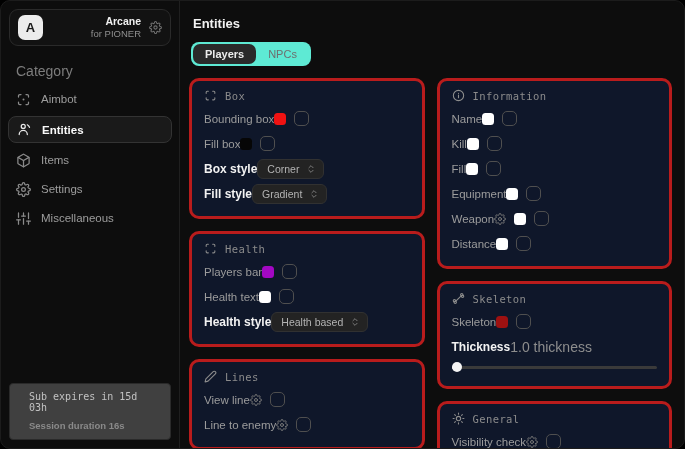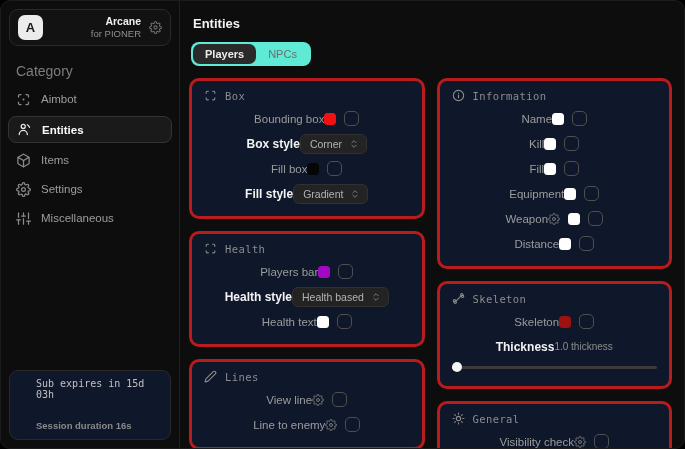--- a/index.html
+++ b/index.html
@@ -31,51 +31,51 @@
     padding-left:15px; margin:0 0 1px 0; color:#9d9d9d; font-size:11.5px; cursor:pointer; }
   .nav-item .nv-ic { width:15px; color:#8a8a8a; }
   .nav-item.active {
     margin:2px 7px 3px 7px; padding-left:8px; height:27px;
     background:#1a1a1a; border:1px solid #333; border-radius:8px;
     color:#fafafa; font-weight:bold;
   }
   .nav-item.active .nv-ic { color:#e8e8e8; }
   .side-spacer { flex:1; }
   .side-footer {
-    margin:8px; border:1px solid #2a2a2a; border-radius:9px; background:#0f172a;
-    padding:7px 10px 8px 26px;
+    margin:8px; border:1px solid #2a2a2a; border-radius:4px; background:#404040;
+    padding:7px 10px 8px 19px;
   }
   .sub-line { font-family:"DejaVu Sans Mono","Liberation Mono",monospace; font-size:10px; color:#c2c2c2; }
-  .dur-line { margin-top:20px; font-size:9.5px; font-weight:bold; color:#8a8a8a; }
+  .dur-line { margin-top:7px; font-size:9.5px; font-weight:bold; color:#8a8a8a; }
 
   
   .main { flex:1; padding:15px 12px 12px 9px; display:flex; flex-direction:column; }
   .page-title { font-size:13px; font-weight:bold; color:#f2f2f2; margin-left:4px; }
   .tabs { margin:11px 0 12px 2px; display:inline-flex; background:#5eead4; border-radius:8px; padding:2px; align-self:flex-start; }
   .tab { font-size:11px; padding:4px 12px; border-radius:7px; color:#6e6e6e; cursor:pointer; }
   .tab.active { background:#2a2a2a; color:#ececec; font-weight:bold; }
 
   .columns { display:flex; gap:12px; align-items:flex-start; }
   .col { flex:1; display:flex; flex-direction:column; gap:12px; }
   .panel { background:#0f172a; border:3px solid #b91c1c; border-radius:10px; padding:4px 12px 10px 12px; }
   .panel-head { display:flex; align-items:center; gap:8px; color:#8c8c8c; margin:4px 0 4px 0; }
   .panel-head .ph-ic { width:13px; color:#8c8c8c; }
   .panel-title { font-family:"DejaVu Sans Mono","Liberation Mono",monospace; font-size:10.5px; letter-spacing:.4px; }
-  .row { display:flex; align-items:center; justify-content:center; height:25px; }
+  .row { display:flex; align-items:center; justify-content:flex-start; height:25px; }
   .row-label { font-size:11.5px; color:#9c9c9c; }
   .row-label.strong { color:#f2f2f2; font-weight:bold; font-size:12px; }
   .ctrls { display:flex; align-items:center; gap:8px; }
   .swatch { width:12px; height:12px; border-radius:3.5px; }
   .checkbox { width:15px; height:15px; border:1.5px solid #4f4f4f; border-radius:5px; background:transparent; cursor:pointer; }
   .dropdown { display:flex; align-items:center; gap:7px; background:#232323; border:1px solid #313131;
     border-radius:6px; padding:3px 7px 3px 9px; cursor:pointer; }
   .dropdown .dd-label { font-size:10.5px; color:#b3b3b3; }
   .dropdown .dd-ic { width:10px; color:#8a8a8a; }
   .mini-gear { width:12px; color:#787878; cursor:pointer; }
-  .row-value { font-size:10px; color:#8d8d8d; }
+  .row-value { font-size:14px; color:#8d8d8d; }
   .slider { position:relative; height:12px; margin:2px 0 3px 0; cursor:pointer; }
   .slider .track { position:absolute; top:5px; left:0; right:0; height:3px; background:#3a3a3a; border-radius:2px; }
   .slider .fill { position:absolute; top:5px; left:0; height:3px; background:#f2f2f2; border-radius:2px; }
   .slider .thumb { position:absolute; top:1px; width:10px; height:10px; background:#f5f5f5; border-radius:50%; transform:translateX(-4px); }
 </style>
 </head>
 <body>
 
 <svg width="0" height="0" style="position:absolute">
   <defs>
@@ -230,38 +230,38 @@
             <span class="panel-title">Box</span>
           </div>
           <div class="row">
             <span class="row-label">Bounding box</span>
             <span class="ctrls">
               <span class="swatch" style="background-color: rgb(240, 18, 18);"></span>
               <span class="checkbox"></span>
             </span>
           </div>
           <div class="row">
+            <span class="row-label">Fill box</span>
+            <span class="ctrls">
+              <span class="swatch" style="background-color: rgb(6, 6, 6);"></span>
+              <span class="checkbox"></span>
+            </span>
+          </div>
+          <div class="row">
             <span class="row-label strong">Box style</span>
             <span class="dropdown">
               <span class="dd-label">Corner</span>
               <span class="dd-ic">
                   <svg class="ic" width="10" height="10">
                     <use href="#i-unfold"></use>
                   </svg>
                 </span>
             </span>
           </div>
           <div class="row">
-            <span class="row-label">Fill box</span>
-            <span class="ctrls">
-              <span class="swatch" style="background-color: rgb(6, 6, 6);"></span>
-              <span class="checkbox"></span>
-            </span>
-          </div>
-          <div class="row">
             <span class="row-label strong">Fill style</span>
             <span class="dropdown">
               <span class="dd-label">Gradient</span>
               <span class="dd-ic">
                   <svg class="ic" width="10" height="10">
                     <use href="#i-unfold"></use>
                   </svg>
                 </span>
             </span>
           </div>
@@ -277,37 +277,37 @@
             <span class="panel-title">Health</span>
           </div>
           <div class="row">
             <span class="row-label">Players bar</span>
             <span class="ctrls">
               <span class="swatch" style="background-color: rgb(163, 8, 196);"></span>
               <span class="checkbox"></span>
             </span>
           </div>
           <div class="row">
+            <span class="row-label">Health text</span>
+            <span class="ctrls">
+              <span class="swatch" style="background-color: rgb(255, 255, 255);"></span>
+              <span class="checkbox"></span>
+            </span>
+          </div>
+          <div class="row">
             <span class="row-label strong">Health style</span>
             <span class="dropdown">
               <span class="dd-label">Health based</span>
               <span class="dd-ic">
                   <svg class="ic" width="10" height="10">
                     <use href="#i-unfold"></use>
                   </svg>
                 </span>
             </span>
           </div>
-          <div class="row">
-            <span class="row-label">Health text</span>
-            <span class="ctrls">
-              <span class="swatch" style="background-color: rgb(255, 255, 255);"></span>
-              <span class="checkbox"></span>
-            </span>
-          </div>
         </div>
 
         <div class="panel">
           <div class="panel-head">
             <span class="ph-ic">
                 <svg class="ic" width="13" height="13">
                   <use href="#i-pencil"></use>
                 </svg>
               </span>
             <span class="panel-title">Lines</span>

